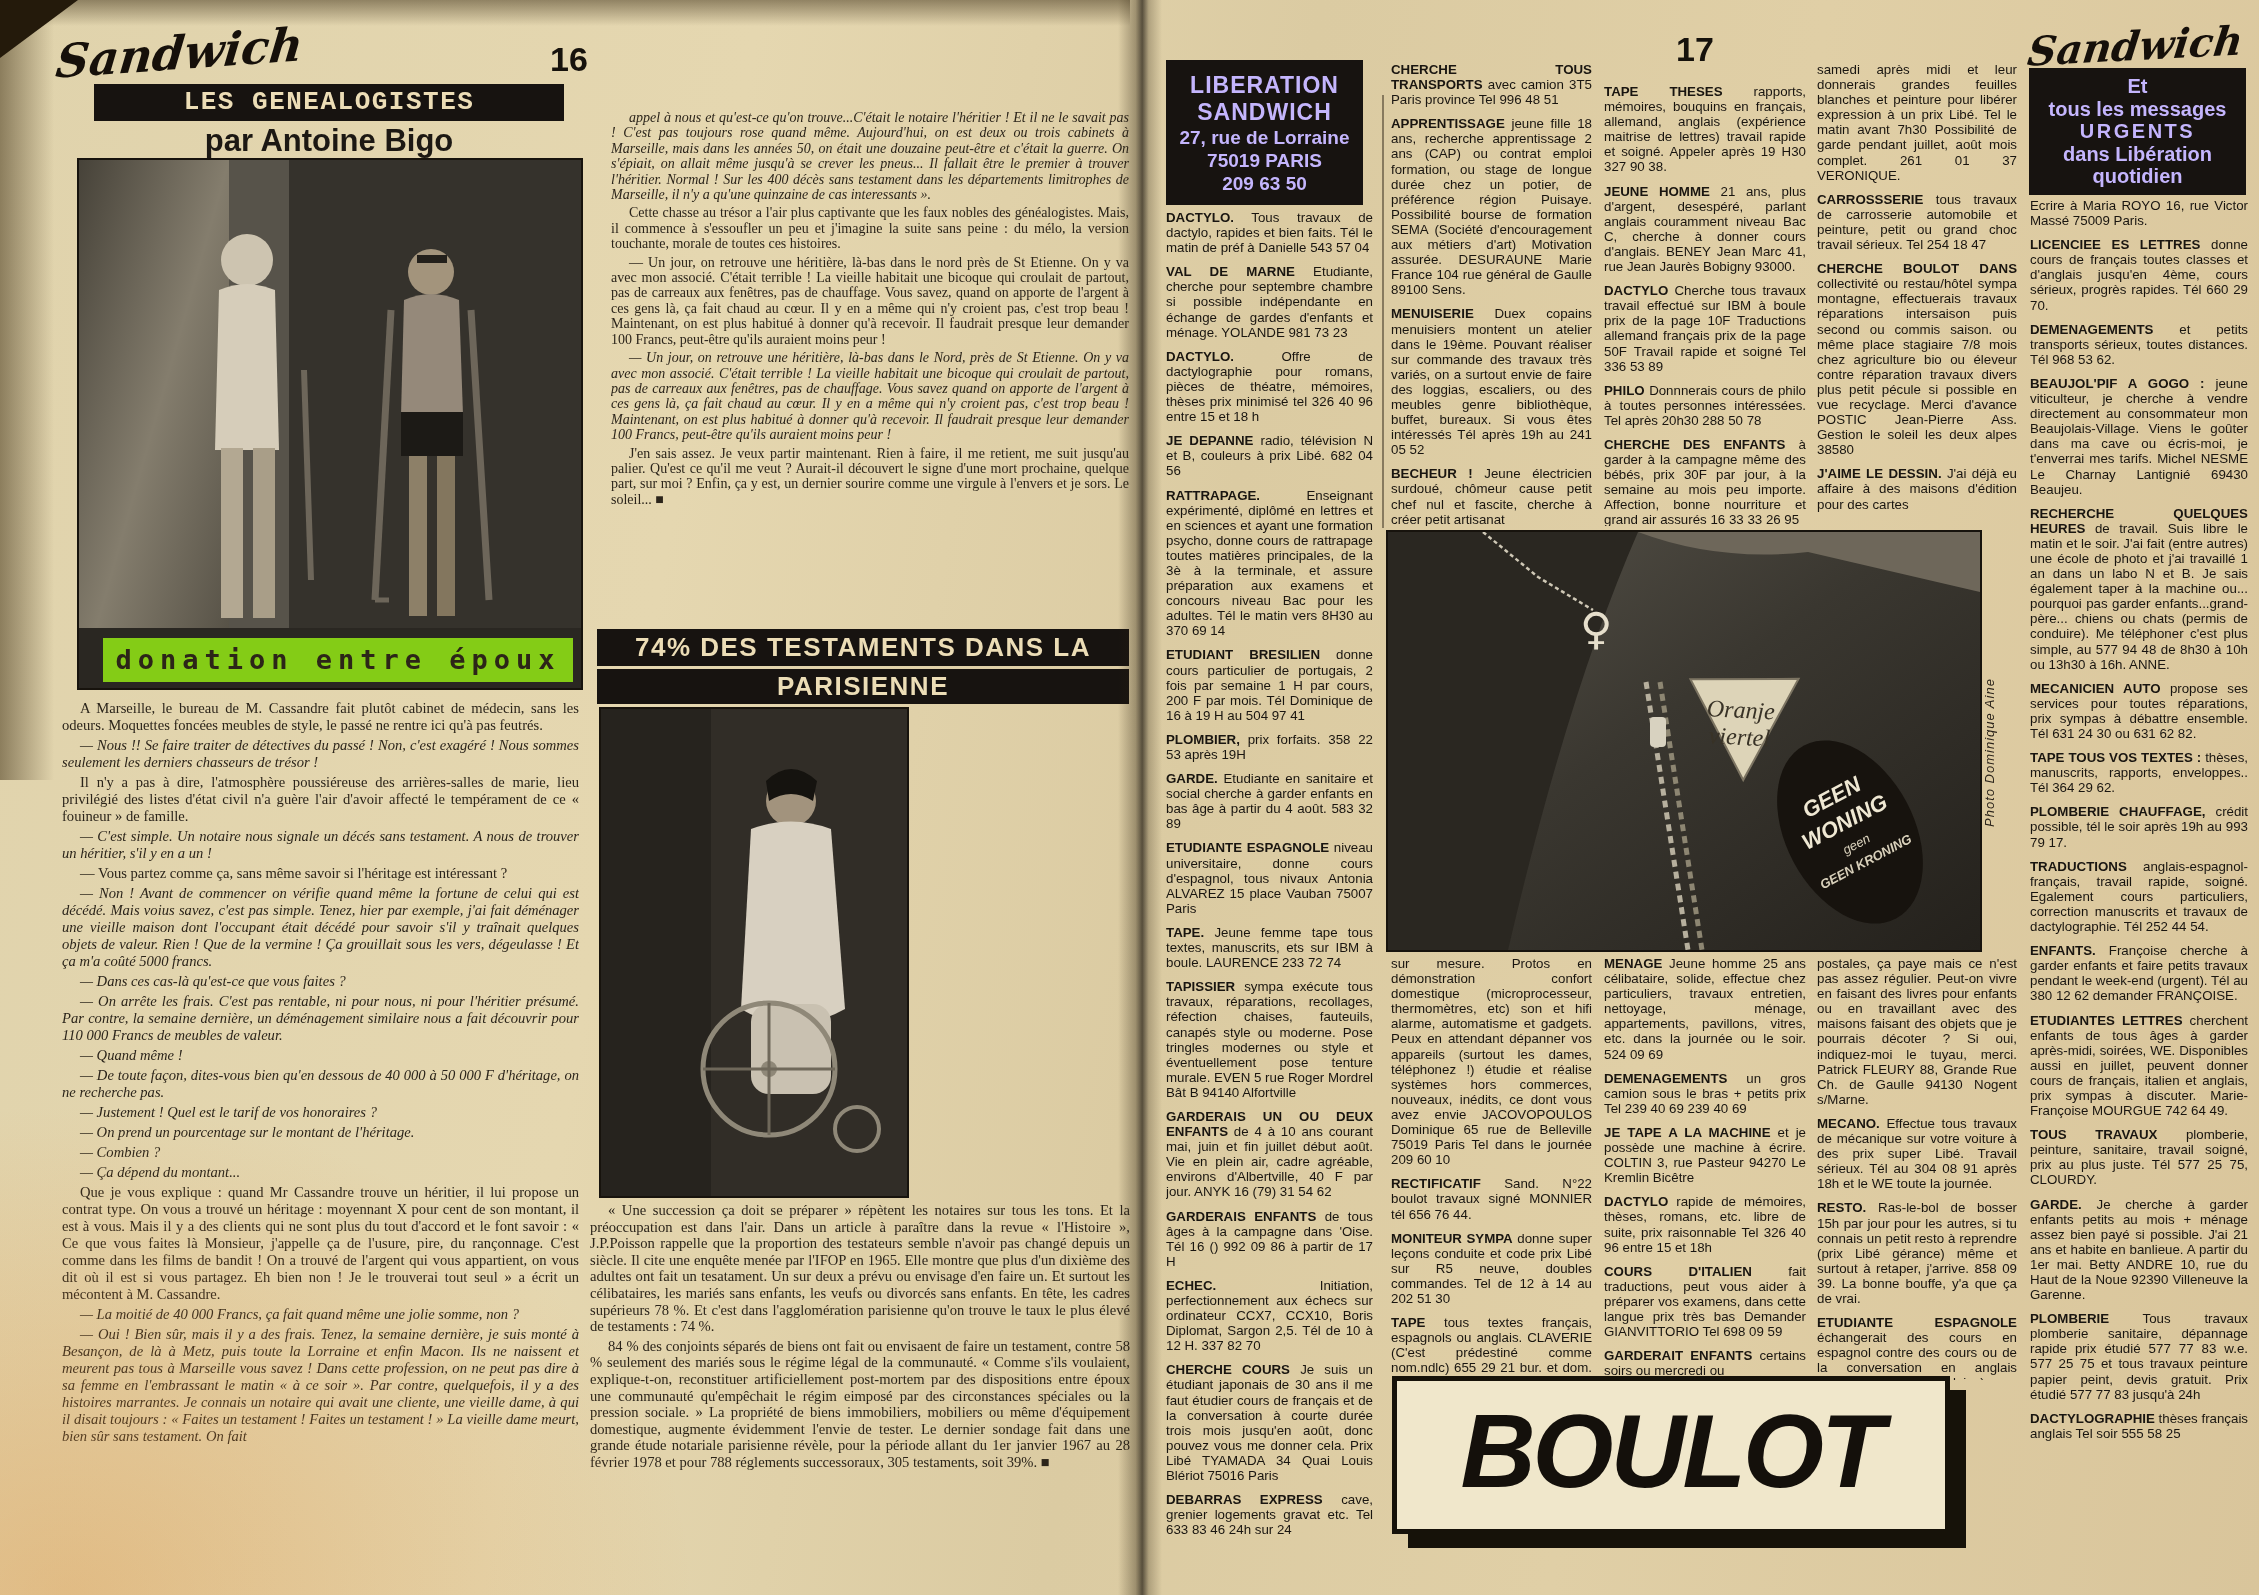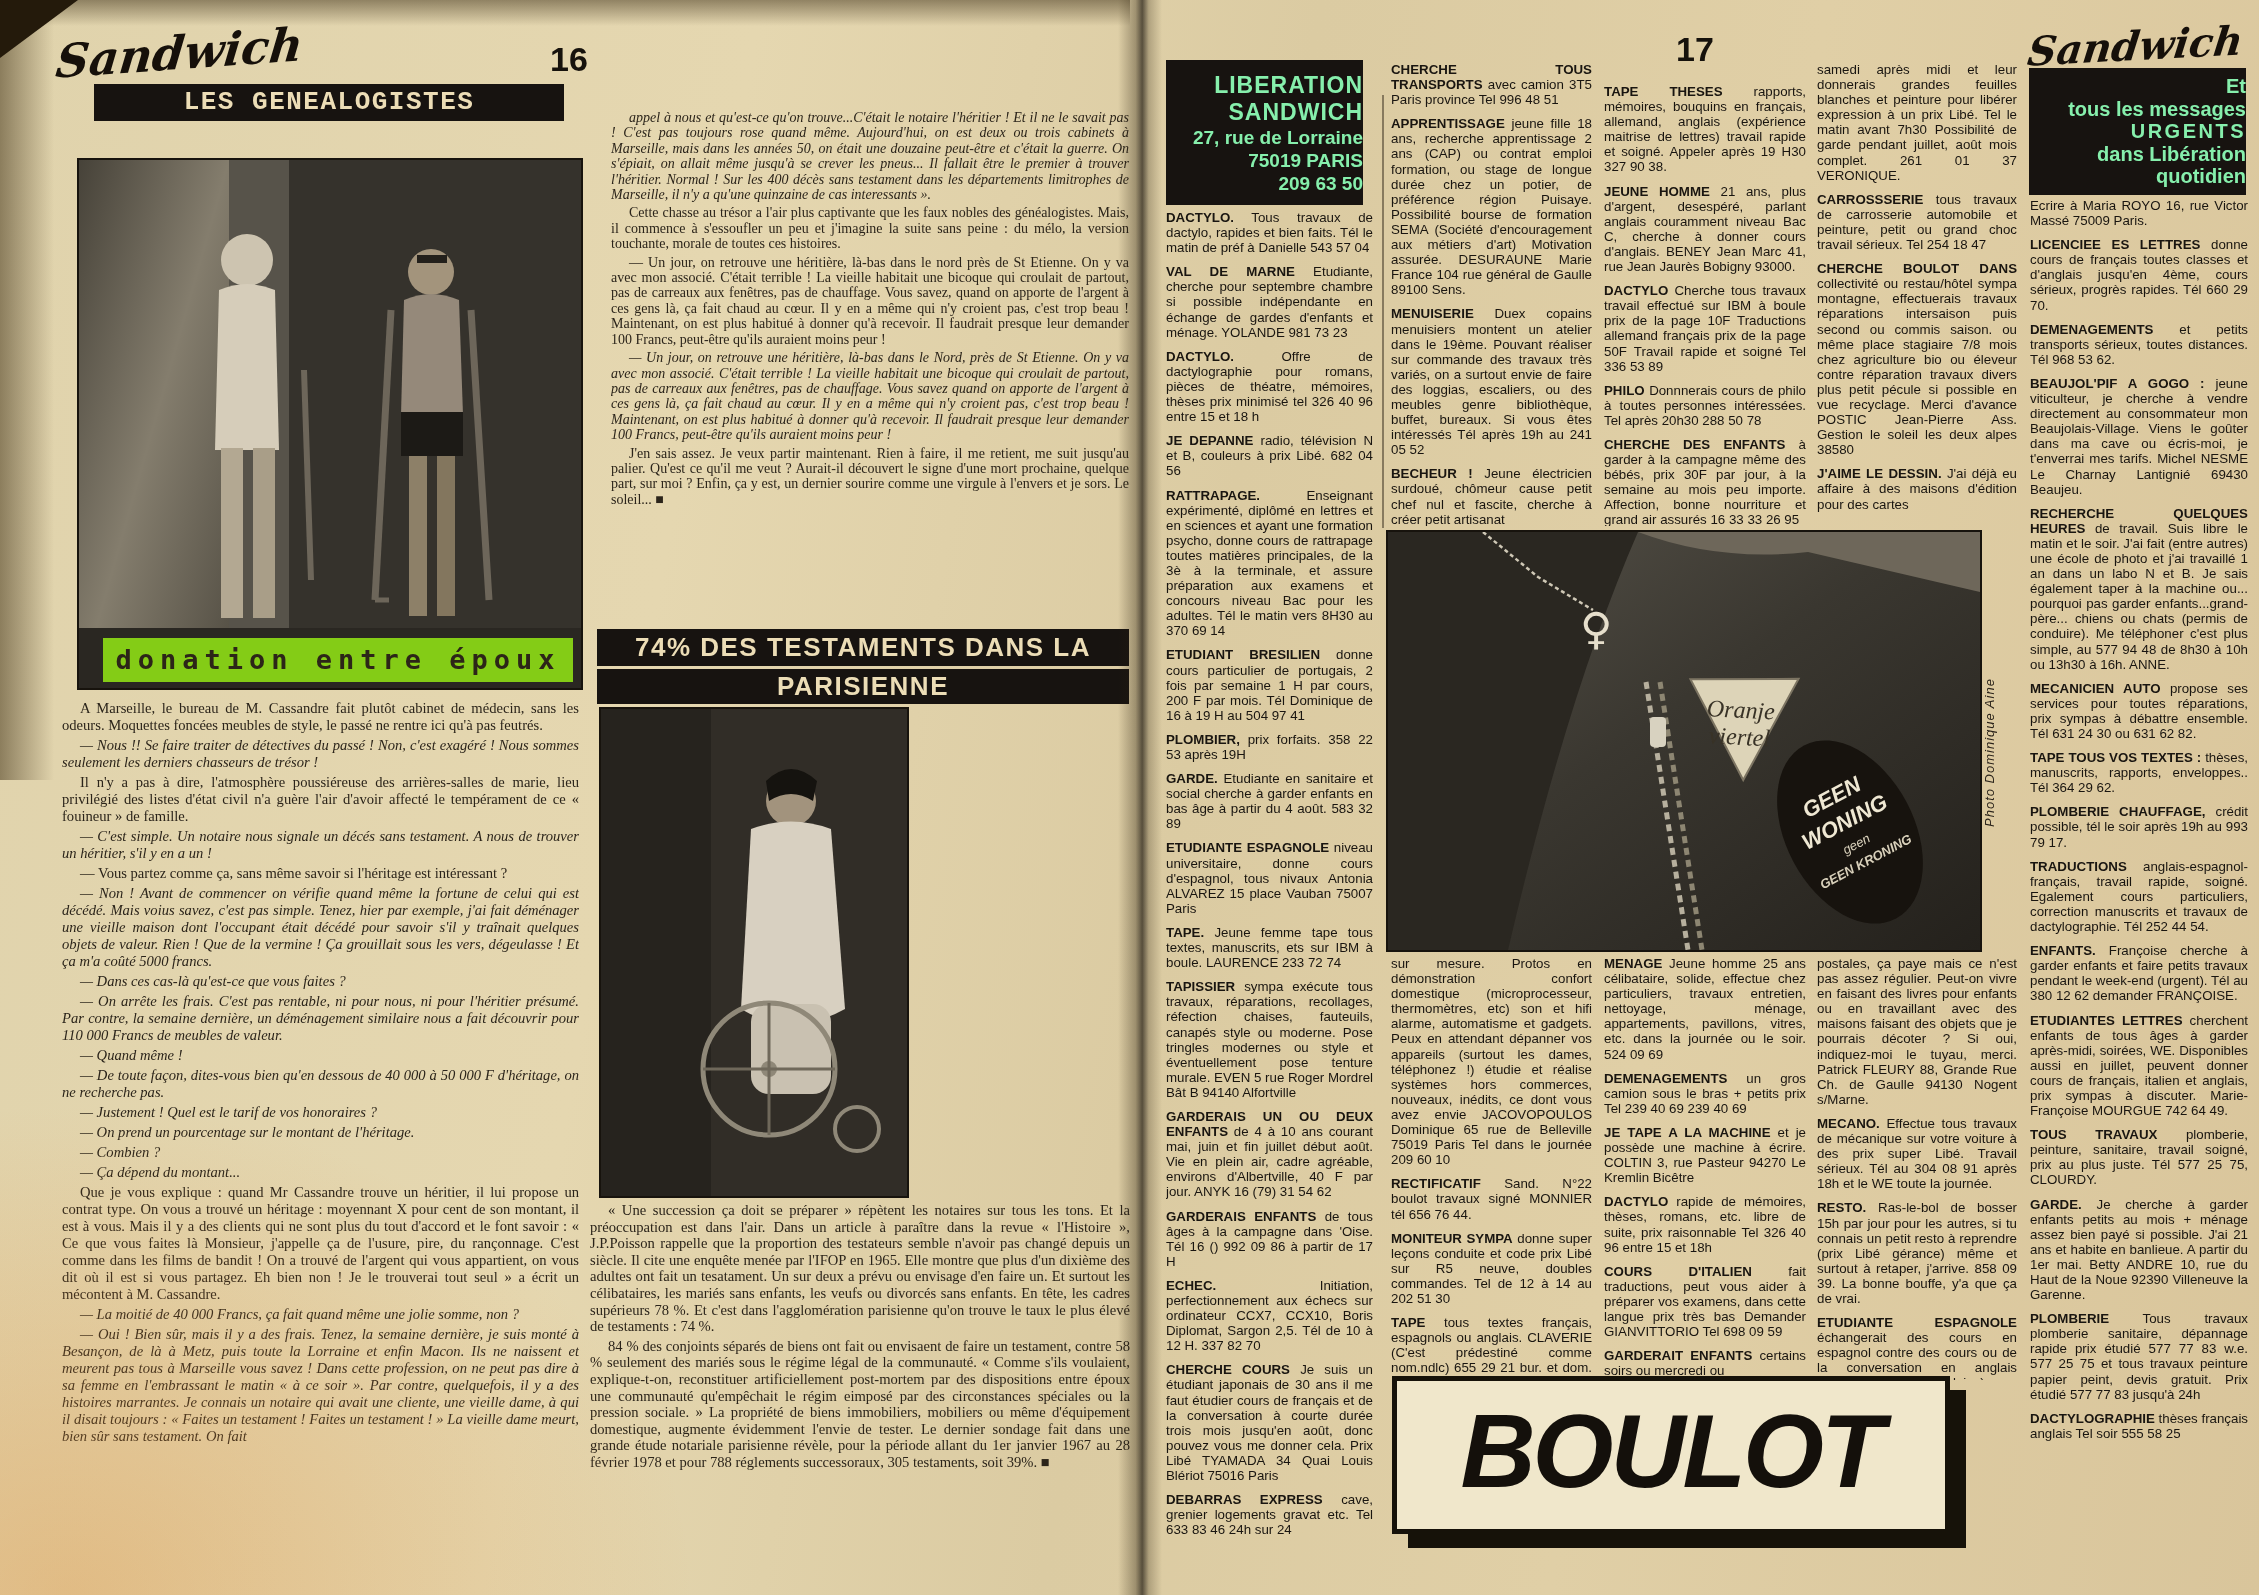--- a/index.html
+++ b/index.html
@@ -19,21 +19,21 @@
   .pgnum{font-family:"Liberation Sans",sans-serif;font-weight:700;font-size:34px;color:#16120c;}
   .hbar{background:#171310;color:#ecddb6;font-family:"Liberation Sans",sans-serif;font-weight:700;
     text-align:center;letter-spacing:1.5px;font-size:26px;}
   .scol{overflow:hidden;text-align:justify;}
   .para{margin:0 0 3px 0;text-indent:18px;}
   .ital{font-style:italic;}
   .adcol{overflow:hidden;font-family:"Liberation Sans",sans-serif;font-size:13.3px;line-height:15.1px;
     text-align:justify;color:#191510;}
   .ad{margin:0 0 9px 0;}
   .ad-lead{font-weight:700;}
-  .blackbox{background:#171310;color:#86efac;text-align:right;font-family:"Liberation Sans",sans-serif;font-weight:700;}
+  .blackbox{background:#171310;color:#c4b5fd;text-align:center;font-family:"Liberation Sans",sans-serif;font-weight:700;}
   #masthead{padding-top:12px;}
   #masthead .boxline{font-size:19px;line-height:23px;}
   #masthead .boxline:nth-child(1),#masthead .boxline:nth-child(2){font-size:23px;line-height:27px;letter-spacing:1px;}
   #urgent{padding-top:7px;}
   #urgent .boxline{font-size:20px;line-height:22.5px;}
   #urgent .boxline:nth-child(3){letter-spacing:2.5px;}
   
   .photo{border:2px solid #17130d;background:#2e2b25;overflow:hidden;}
   .capstrip{position:absolute;left:8px;right:8px;bottom:6px;height:44px;background:#84cc16;
     font-family:"DejaVu Sans Mono",monospace;font-weight:700;font-size:27px;letter-spacing:6px;
@@ -49,20 +49,21 @@
 </style>
 </head>
 <body>
 
 <div class="paper">
 
   <div class="abs script" style="left:56px;top:26px;font-size:46px;transform:rotate(-4deg) skewX(-10deg);">Sandwich</div>
   <div class="abs pgnum" style="left:550px;top:40px;">16</div>
 
   <div class="abs hbar" style="left:94px;top:84px;width:470px;height:37px;line-height:37px;font-family:Liberation Mono, monospace;">LES GENEALOGISTES</div>
+  <div class="abs" style="left:94px;top:123px;width:470px;text-align:center;font-family:'Liberation Sans',sans-serif;font-weight:700;font-size:31px;color:#1c1813;">par Antoine Bigo</div>
 
   <div class="abs photo" style="left:77px;top:158px;width:502px;height:528px;">
     <svg width="502" height="528" viewBox="0 0 502 528">
       <rect x="0" y="0" width="502" height="528" fill="#35322c"></rect>
       <rect x="0" y="0" width="150" height="528" fill="#847d6d"></rect>
       <rect x="150" y="0" width="60" height="528" fill="#57534a"></rect>
       <rect x="0" y="0" width="150" height="528" fill="url(#h1)"></rect>
       <defs>
         <linearGradient id="h1" x1="0" y1="0" x2="1" y2="1">
           <stop offset="0" stop-color="rgba(20,18,14,.55)"></stop>

